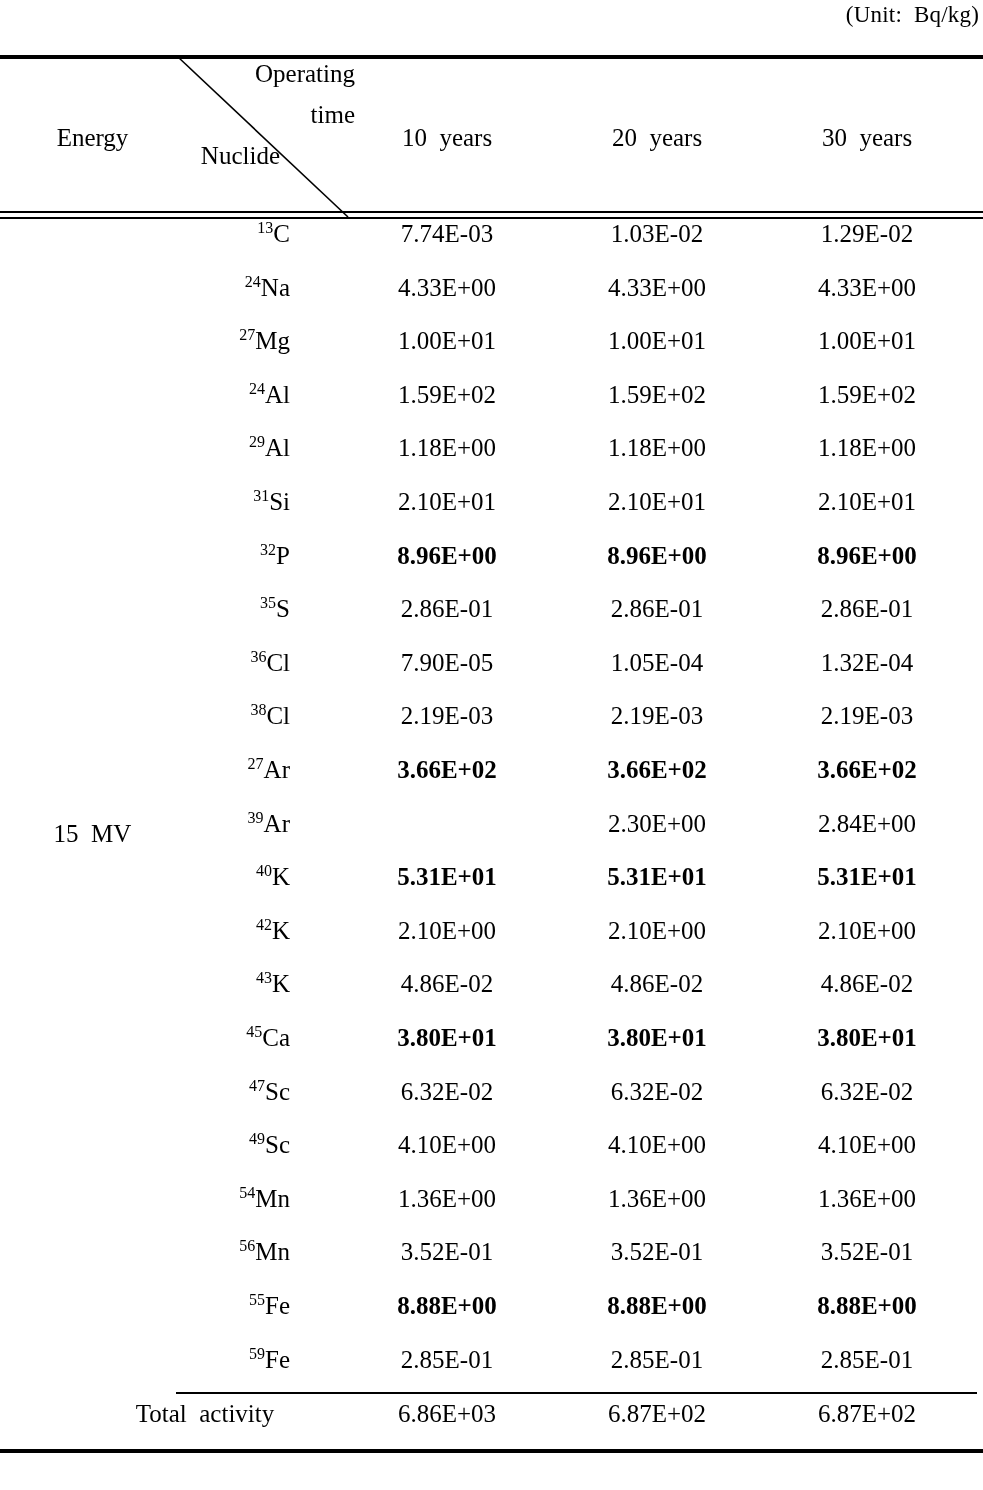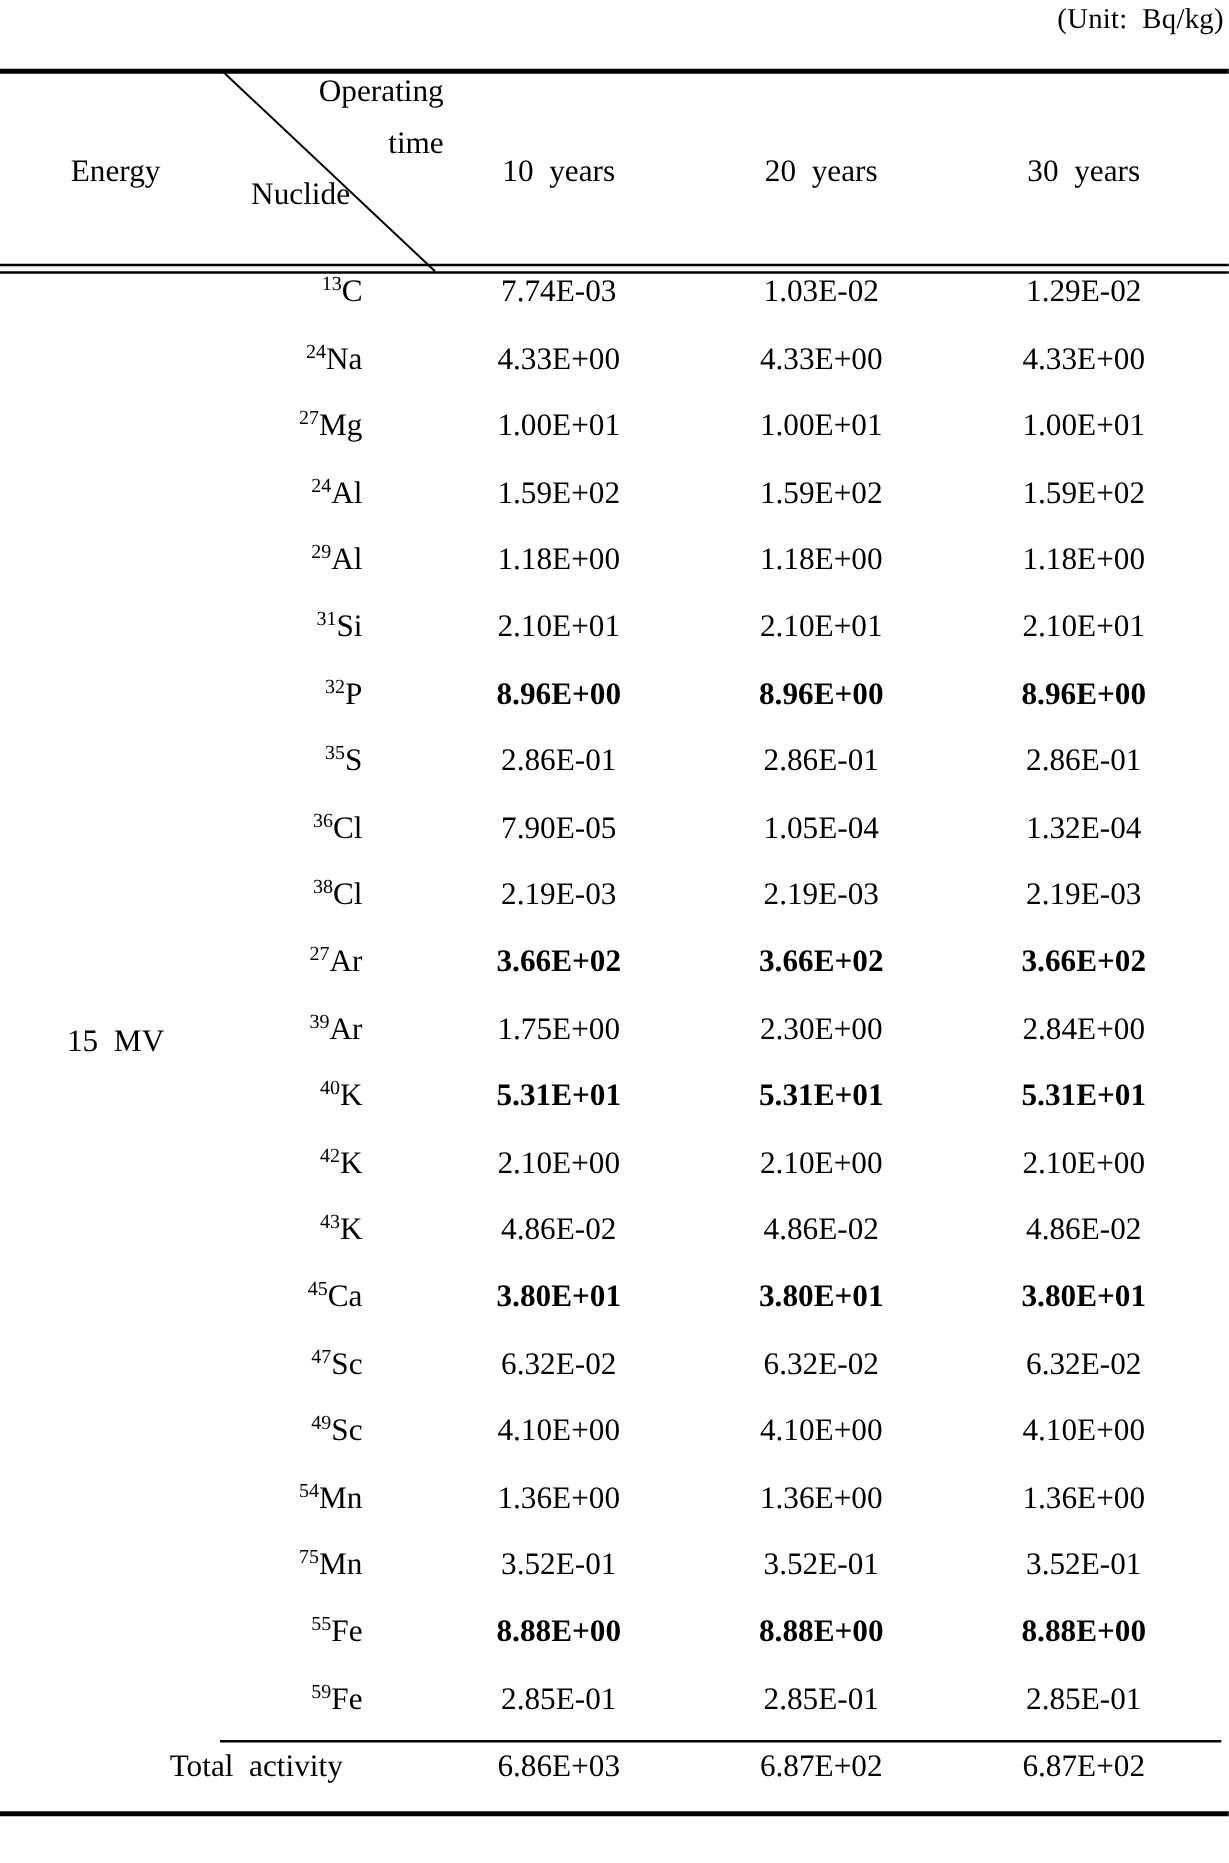--- a/index.html
+++ b/index.html
@@ -264,21 +264,20 @@
       <div class="cell-val c3">2.19E-03</div>
     </div>
     <div class="row bold" style="top: 756px;">
       <div class="cell-nuclide"><sup>27</sup>Ar</div>
       <div class="cell-val c1">3.66E+02</div>
       <div class="cell-val c2">3.66E+02</div>
       <div class="cell-val c3">3.66E+02</div>
     </div>
     <div class="row" style="top: 809.6px;">
       <div class="cell-nuclide"><sup>39</sup>Ar</div>
-      <div class="cell-val c1">1.75E+00</div>
       <div class="cell-val c2">2.30E+00</div>
       <div class="cell-val c3">2.84E+00</div>
     </div>
     <div class="row bold" style="top: 863.2px;">
       <div class="cell-nuclide"><sup>40</sup>K</div>
       <div class="cell-val c1">5.31E+01</div>
       <div class="cell-val c2">5.31E+01</div>
       <div class="cell-val c3">5.31E+01</div>
     </div>
     <div class="row" style="top: 916.8px;">
@@ -311,21 +310,21 @@
       <div class="cell-val c2">4.10E+00</div>
       <div class="cell-val c3">4.10E+00</div>
     </div>
     <div class="row" style="top: 1184.8px;">
       <div class="cell-nuclide"><sup>54</sup>Mn</div>
       <div class="cell-val c1">1.36E+00</div>
       <div class="cell-val c2">1.36E+00</div>
       <div class="cell-val c3">1.36E+00</div>
     </div>
     <div class="row" style="top: 1238.4px;">
-      <div class="cell-nuclide"><sup>75</sup>Mn</div>
+      <div class="cell-nuclide"><sup>56</sup>Mn</div>
       <div class="cell-val c1">3.52E-01</div>
       <div class="cell-val c2">3.52E-01</div>
       <div class="cell-val c3">3.52E-01</div>
     </div>
     <div class="row bold" style="top: 1292px;">
       <div class="cell-nuclide"><sup>55</sup>Fe</div>
       <div class="cell-val c1">8.88E+00</div>
       <div class="cell-val c2">8.88E+00</div>
       <div class="cell-val c3">8.88E+00</div>
     </div>

